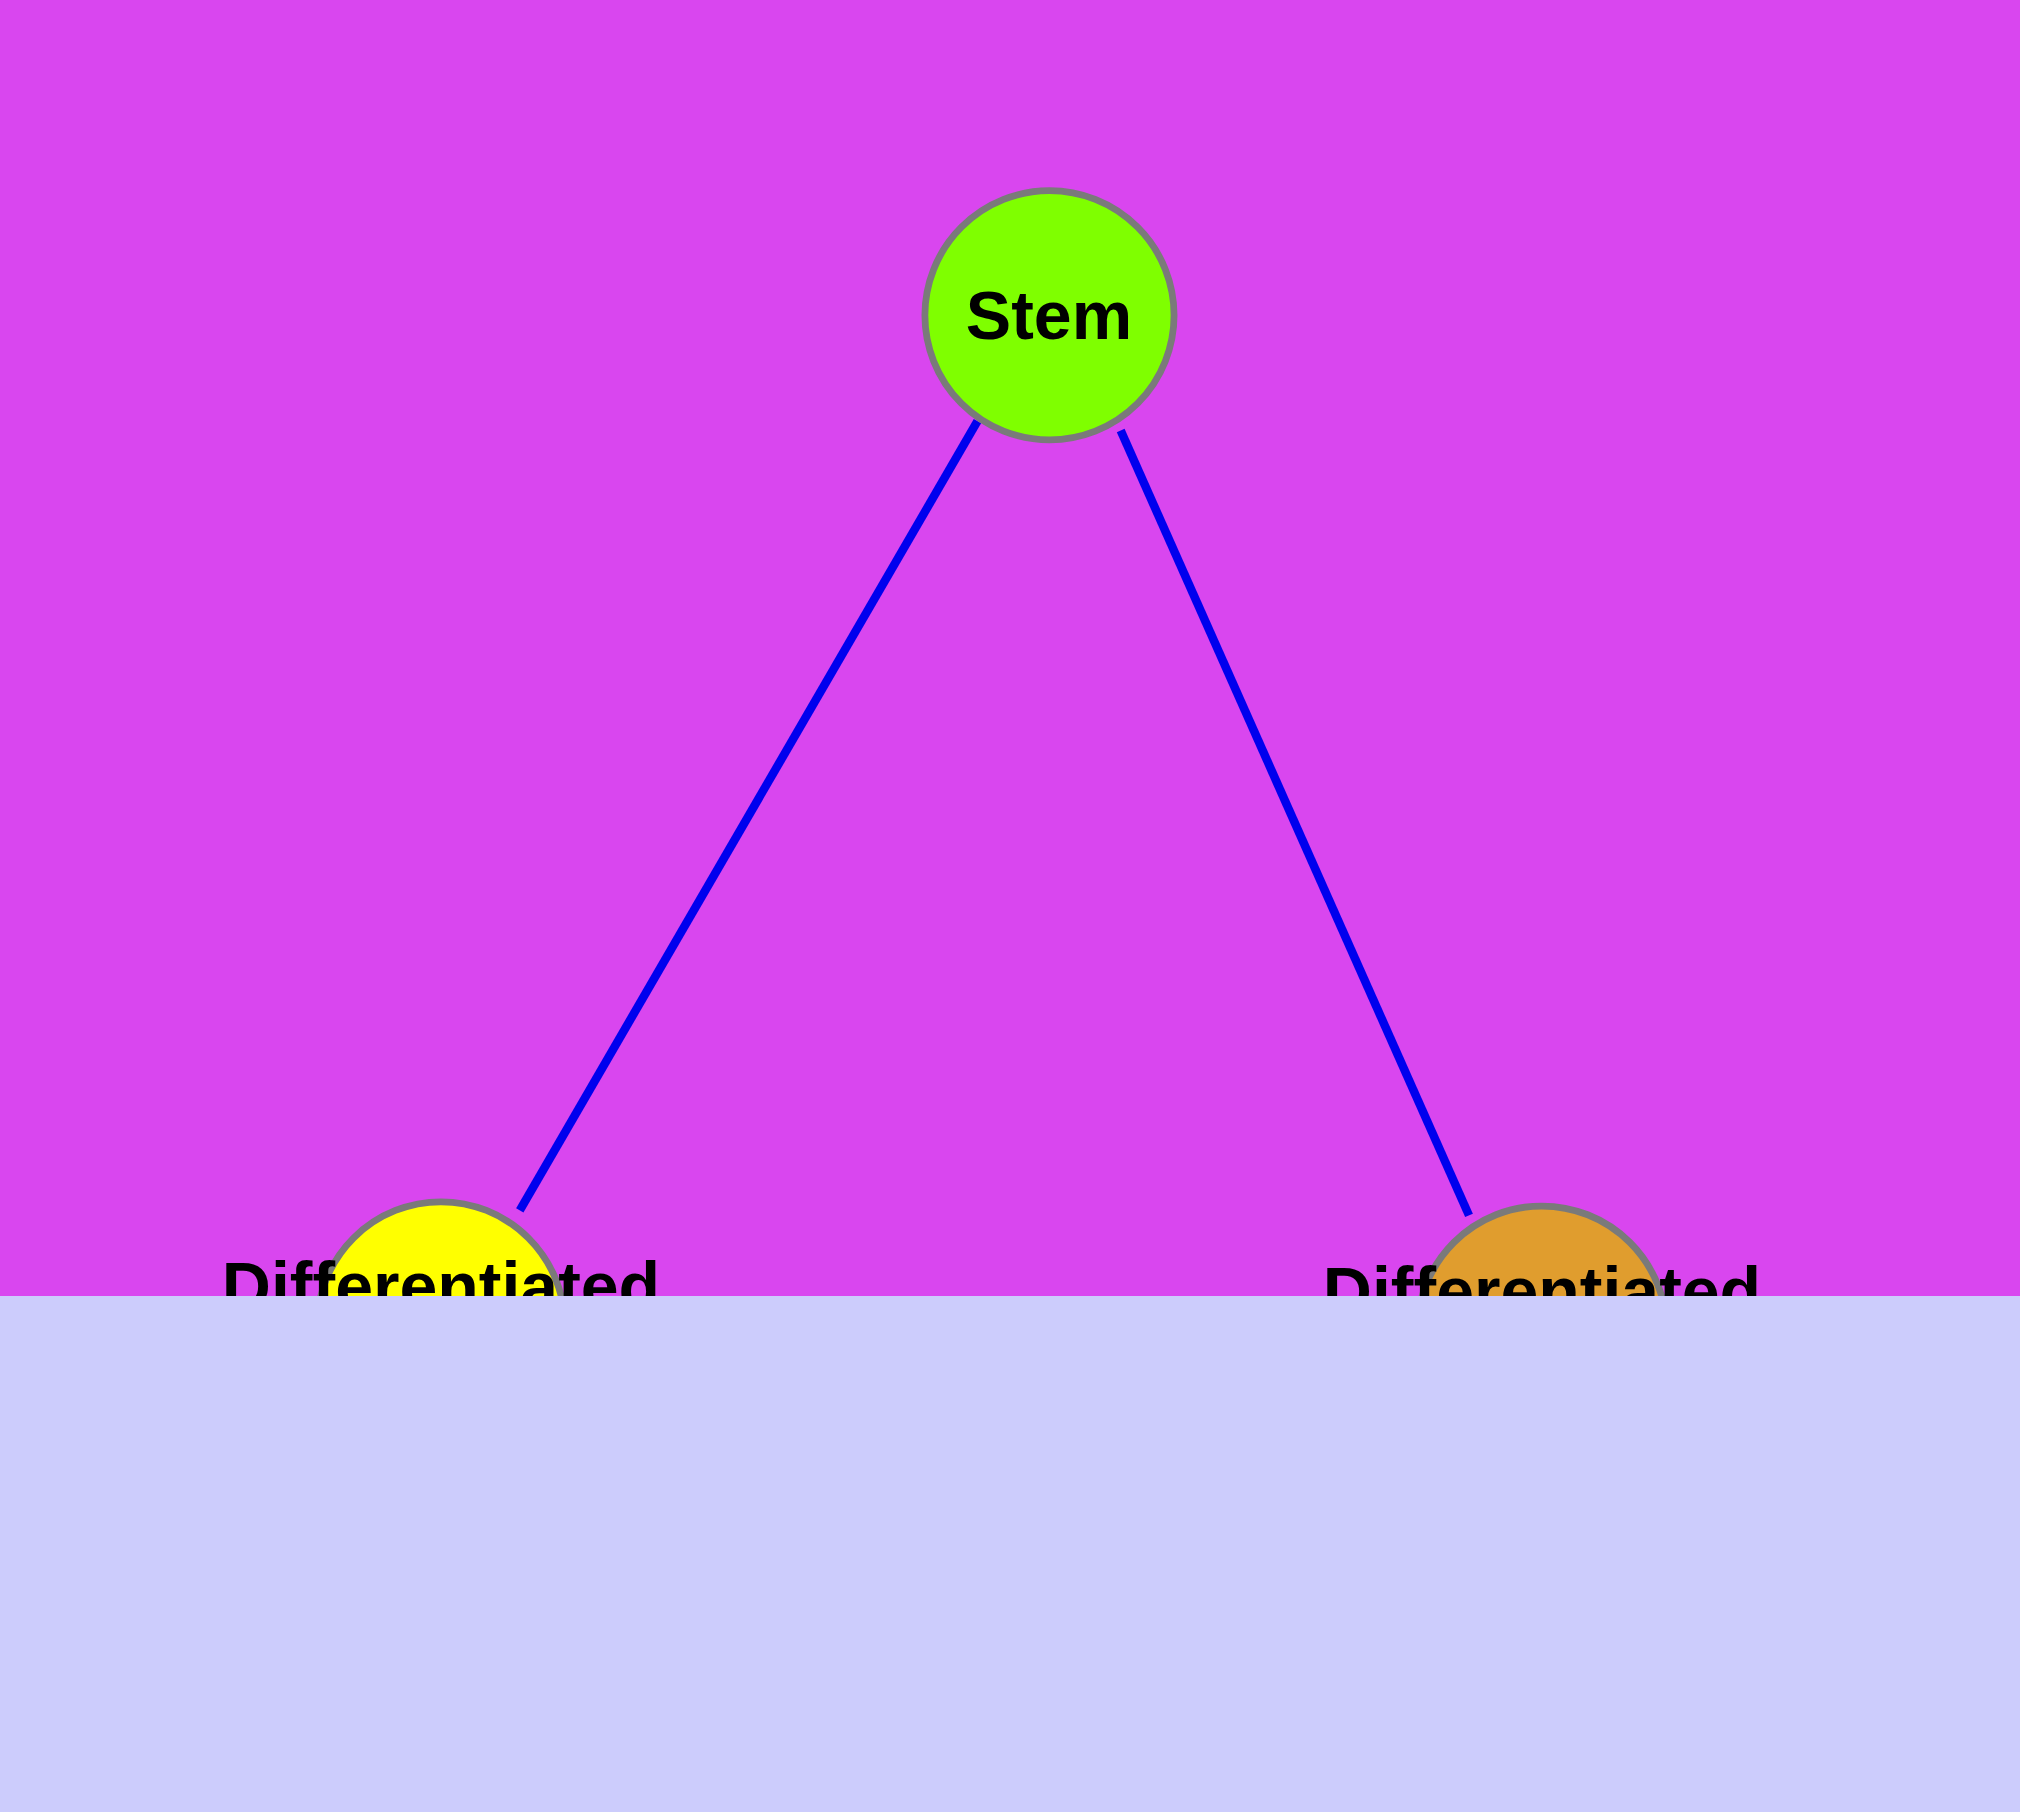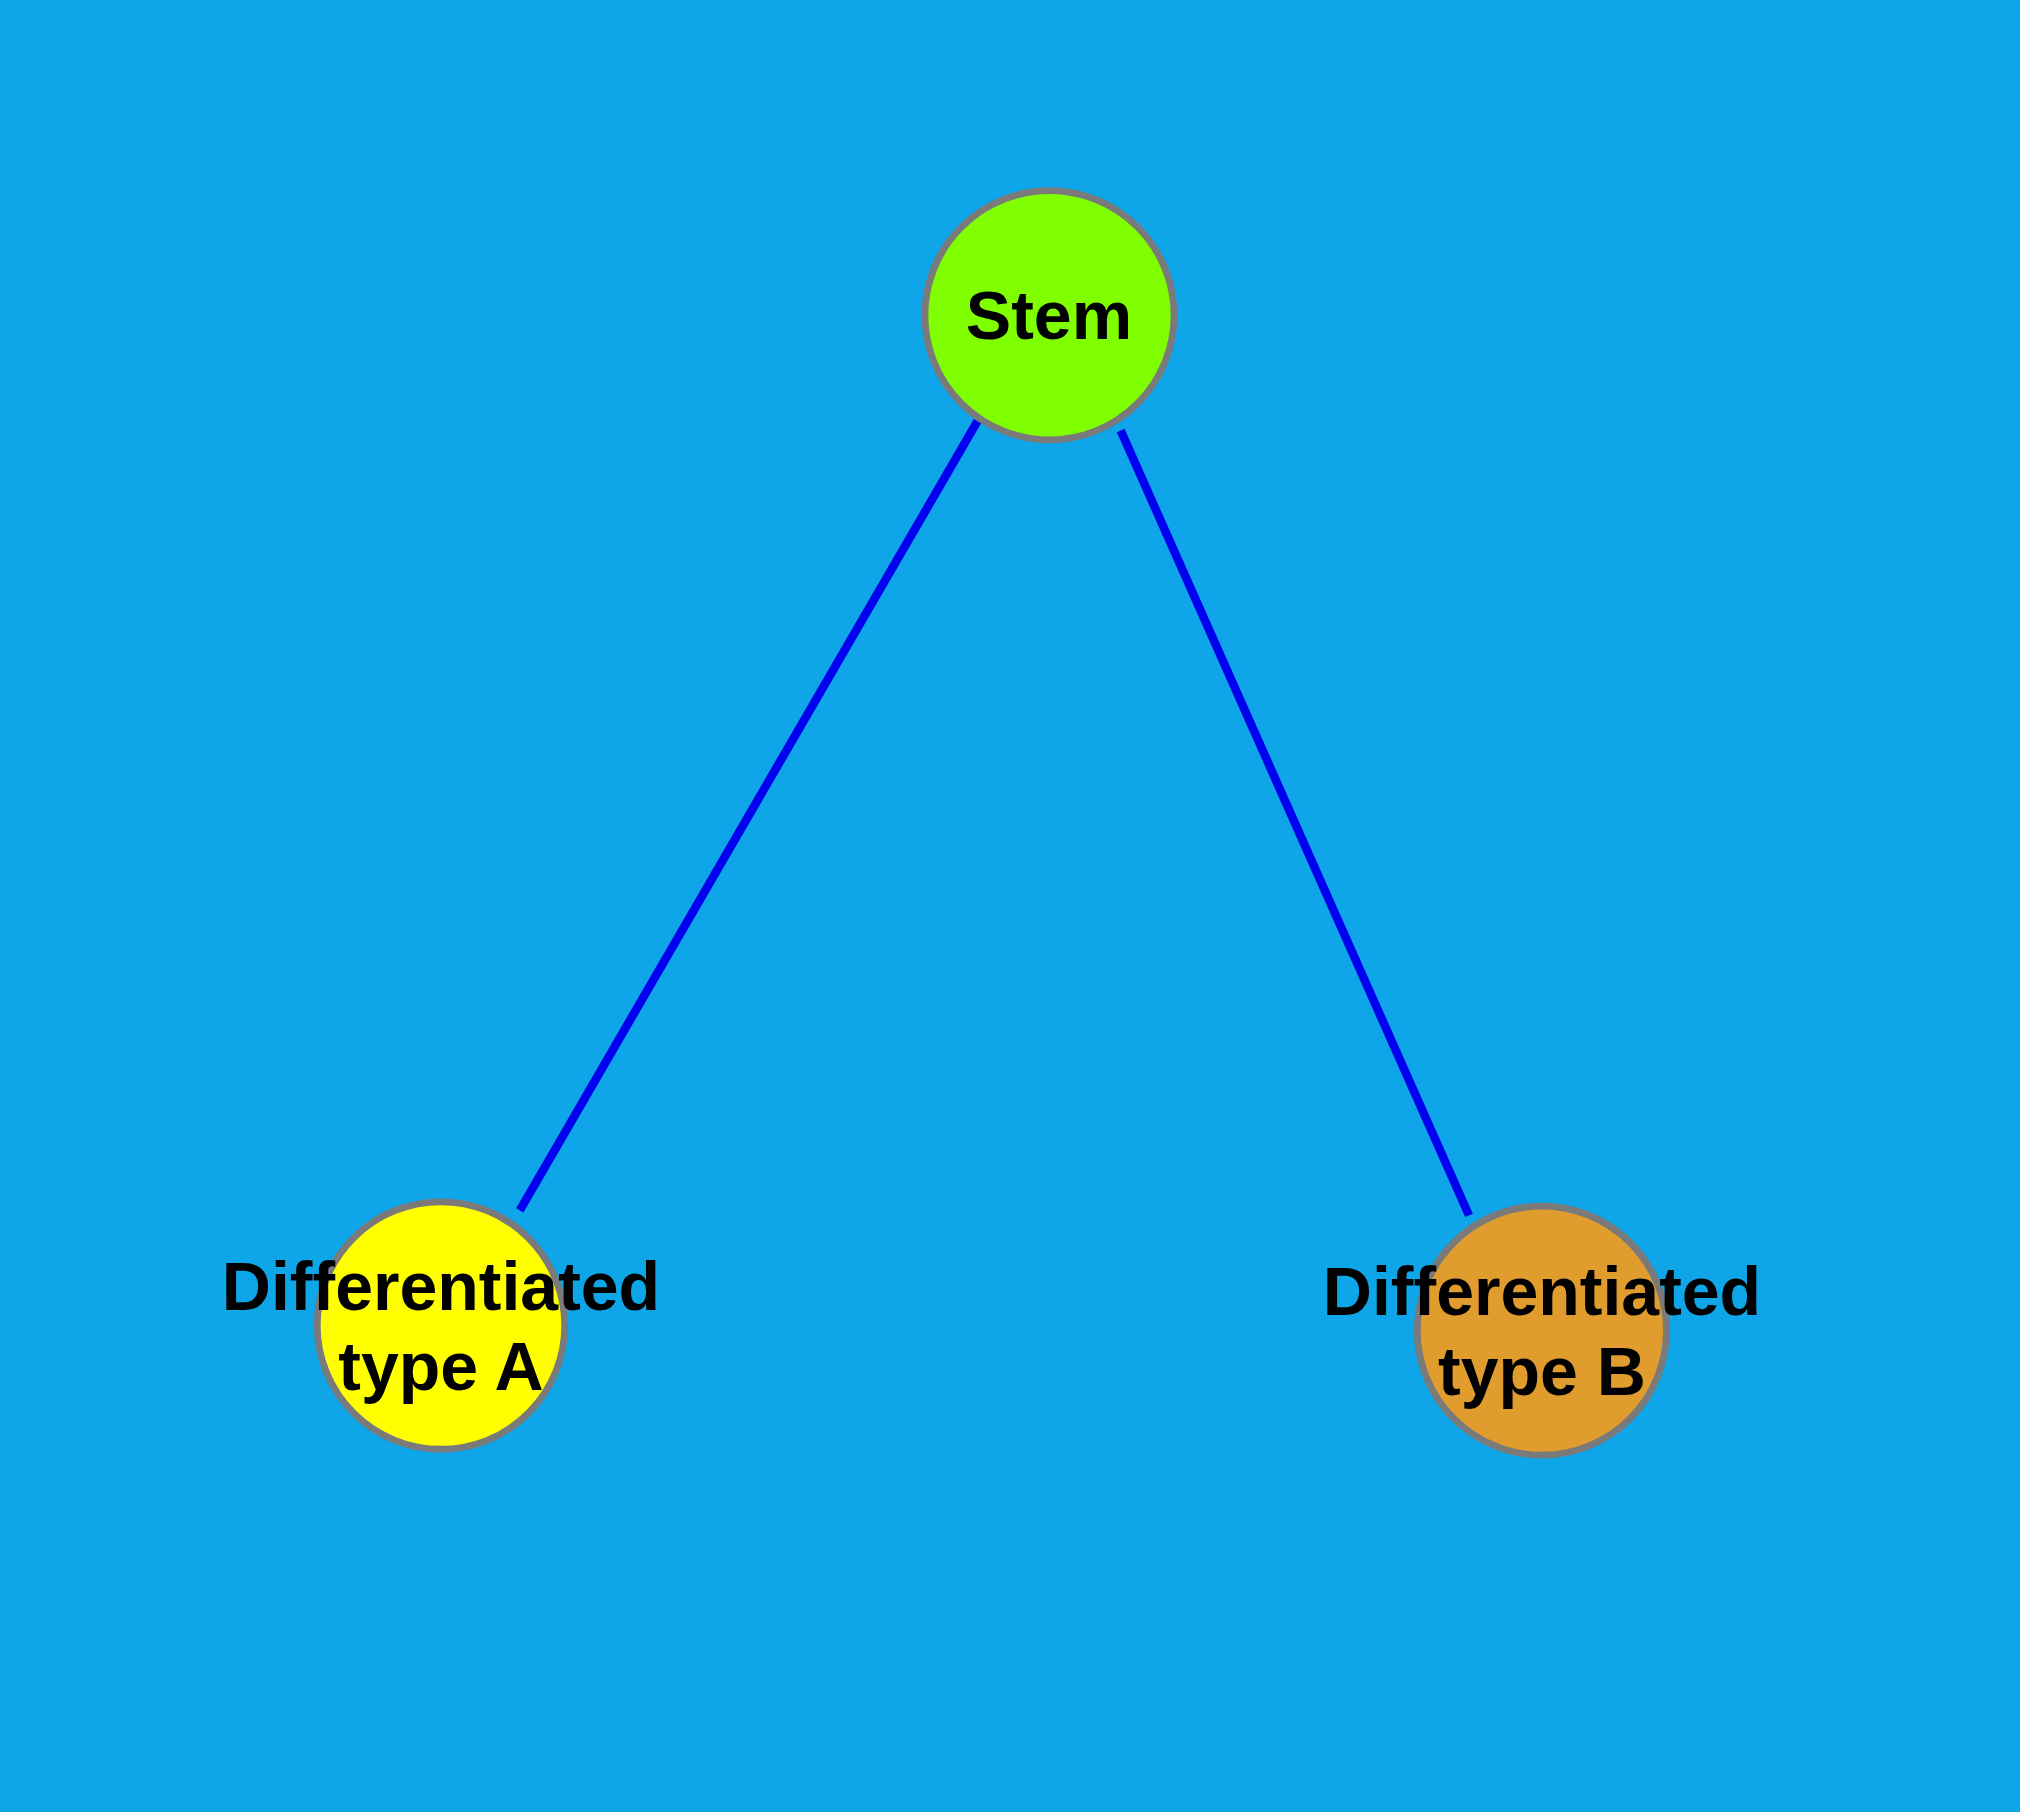--- a/index.html
+++ b/index.html
@@ -35,21 +35,21 @@
     line-height: 80px;
     white-space: pre;
     transform: translate(-50%, -50%);
     pointer-events: none;
     -webkit-font-smoothing: antialiased;
   }
 </style>
 </head>
 <body style="background: rgb(204, 204, 252);">
 
-<div id="graph-canvas" style="width: 2021px; height: 1812px; background: #0ea5e9;">
+<div id="graph-canvas" style="width: 2021px; height: 1296px; background: #d946ef;">
 
   <svg id="graph-svg" viewBox="0 0 2384 2138" style="width: 2021px; height: 1812px;">
 
     <g>
       <line x1="1153" y1="497" x2="613" y2="1428" stroke="#0000ee" stroke-width="10" stroke-linecap="butt"></line>
       <line x1="1322" y1="508" x2="1733" y2="1434" stroke="#0000ee" stroke-width="10" stroke-linecap="butt"></line>
     </g>
 
     <g>
       <circle cx="1238" cy="372" r="147" fill="#7fff00" stroke="#7a7a7a" stroke-width="8"></circle>

